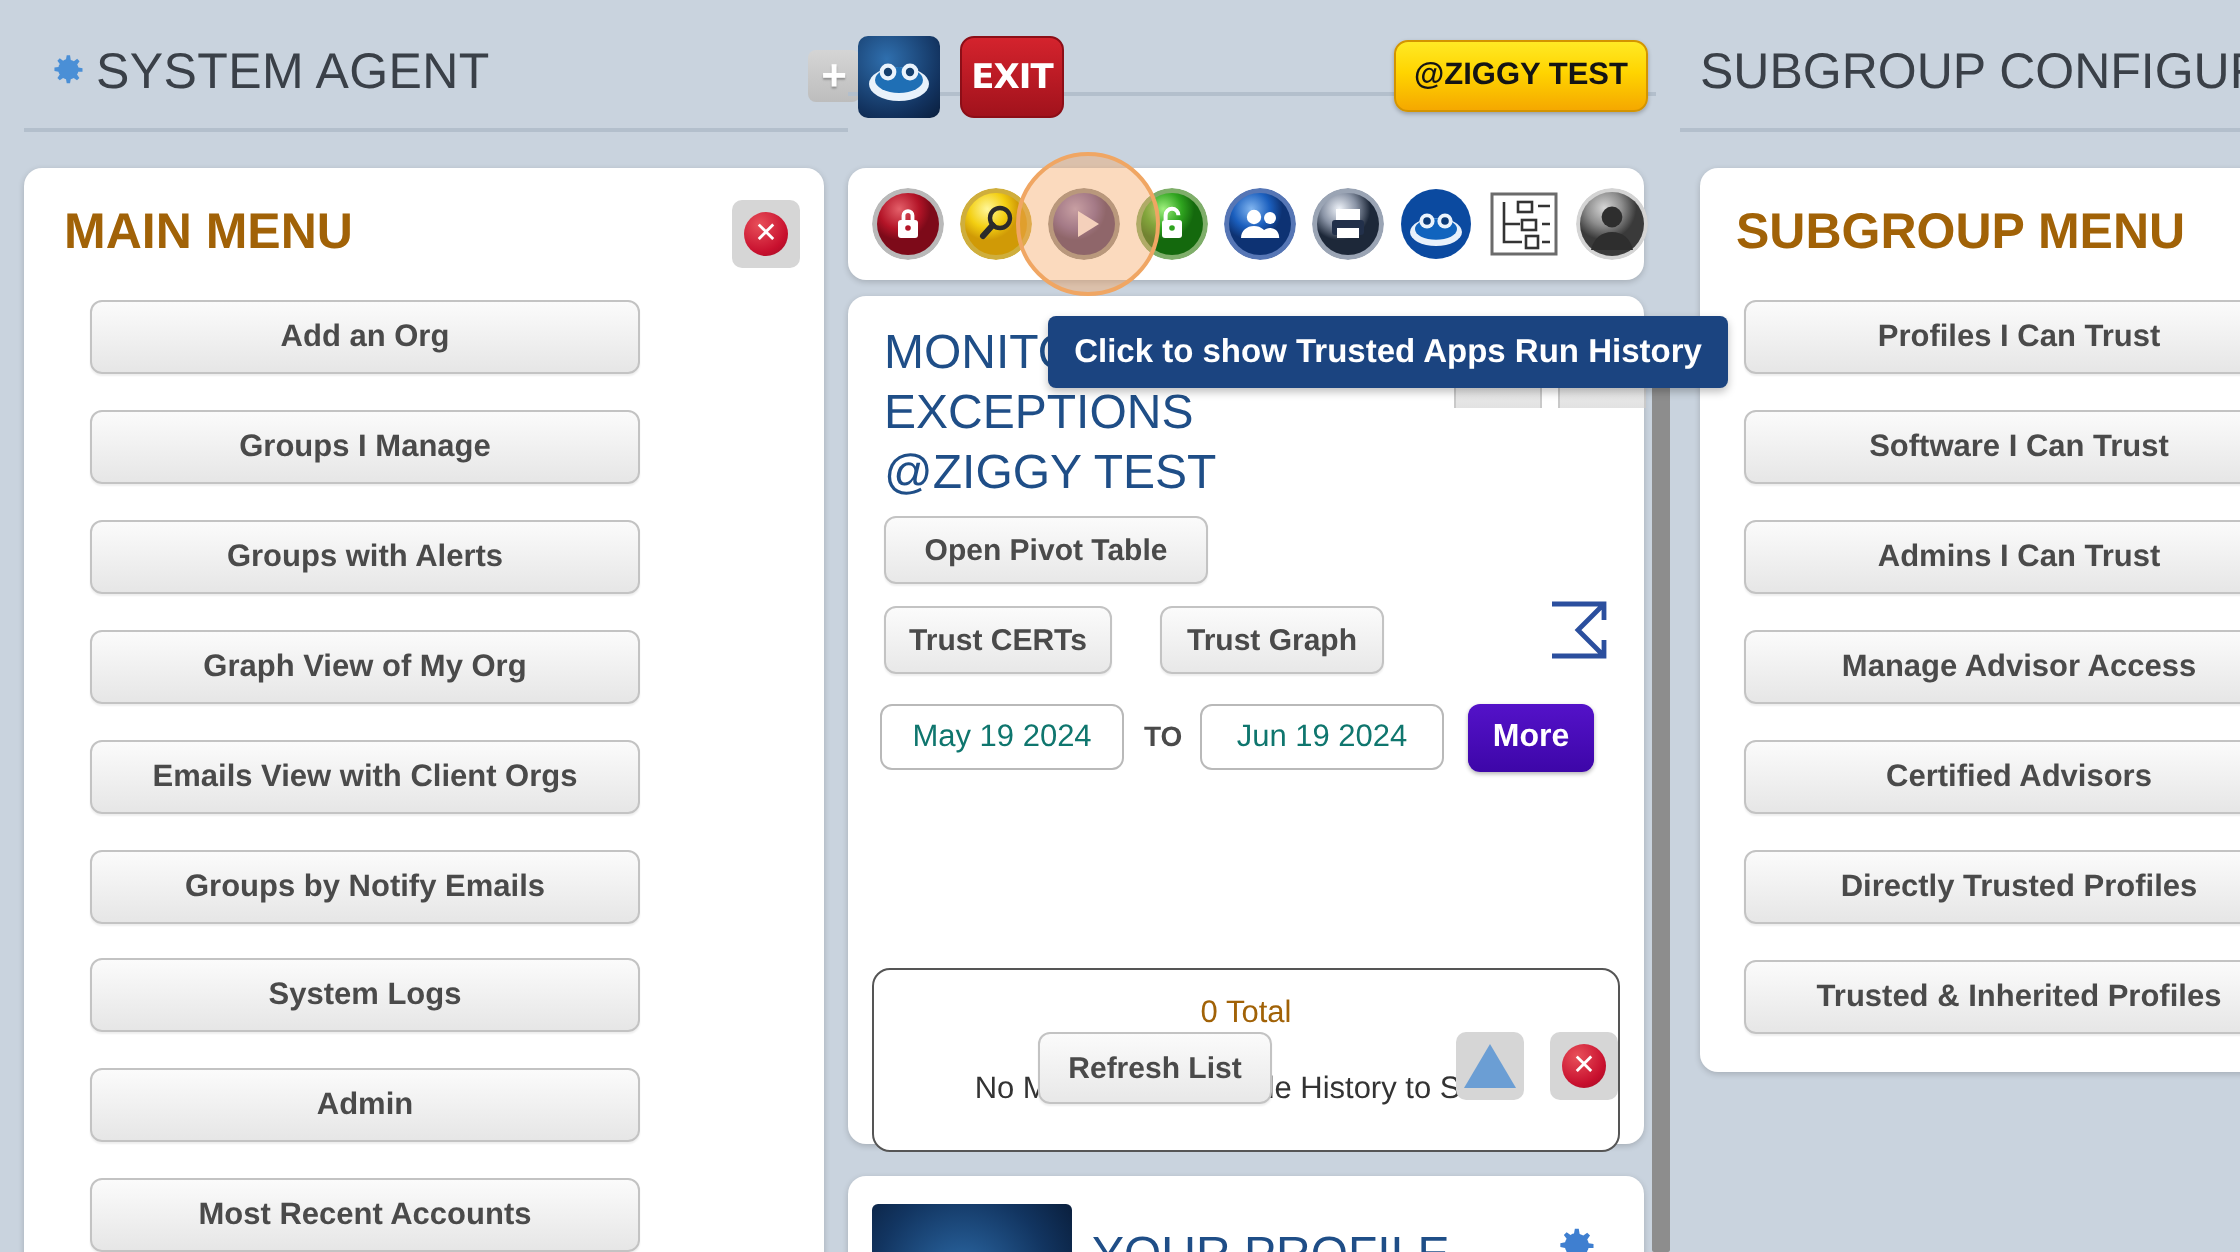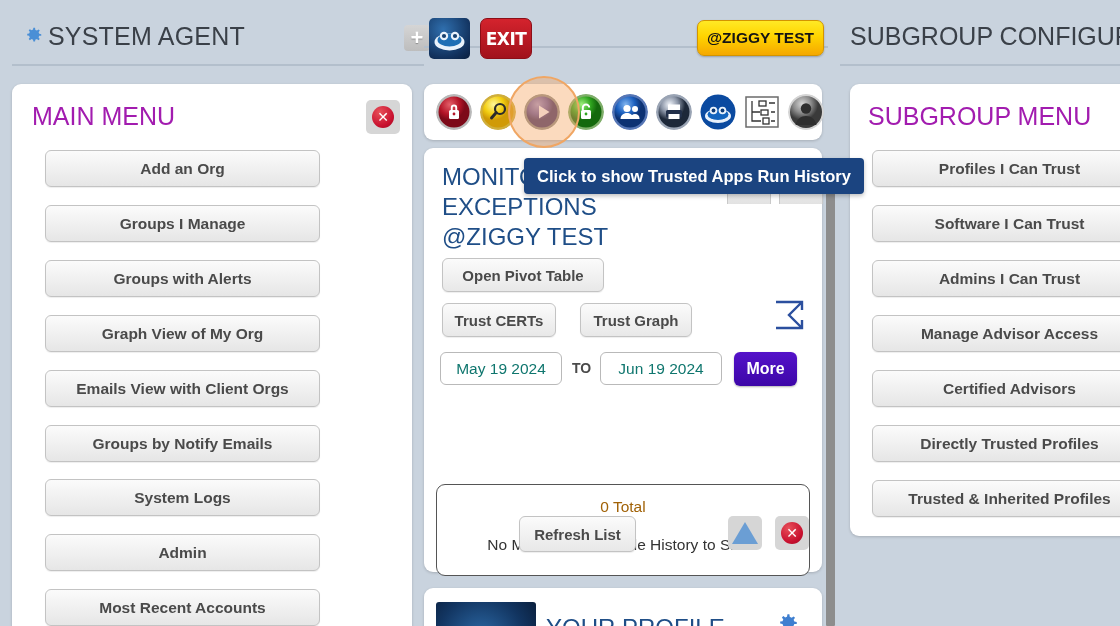--- a/index.html
+++ b/index.html
@@ -66,21 +66,21 @@
     position: absolute; left: 10px; top: 22px;
     font-size: 25px; color: #3a4048; white-space: nowrap;
   }
 
   
   .card {
     position: absolute; background: #fff; border-radius: 9px;
     box-shadow: 0 1px 3px rgba(0,0,0,.18);
   }
   .card-title {
-    color: #a21caf; font-size: 25px; font-weight: 400;
+    color: #a16207; font-size: 25px; font-weight: 700;
   }
 
   
   #main-menu { left: 12px; top: 84px; width: 400px; height: 560px; }
   #main-menu .card-title { position: absolute; left: 20px; top: 18px; }
   .close-sq {
     position: absolute; right: 12px; top: 16px; width: 34px; height: 34px;
     background: #d6d6d6; border-radius: 5px;
     display: flex; align-items: center; justify-content: center;
   }

